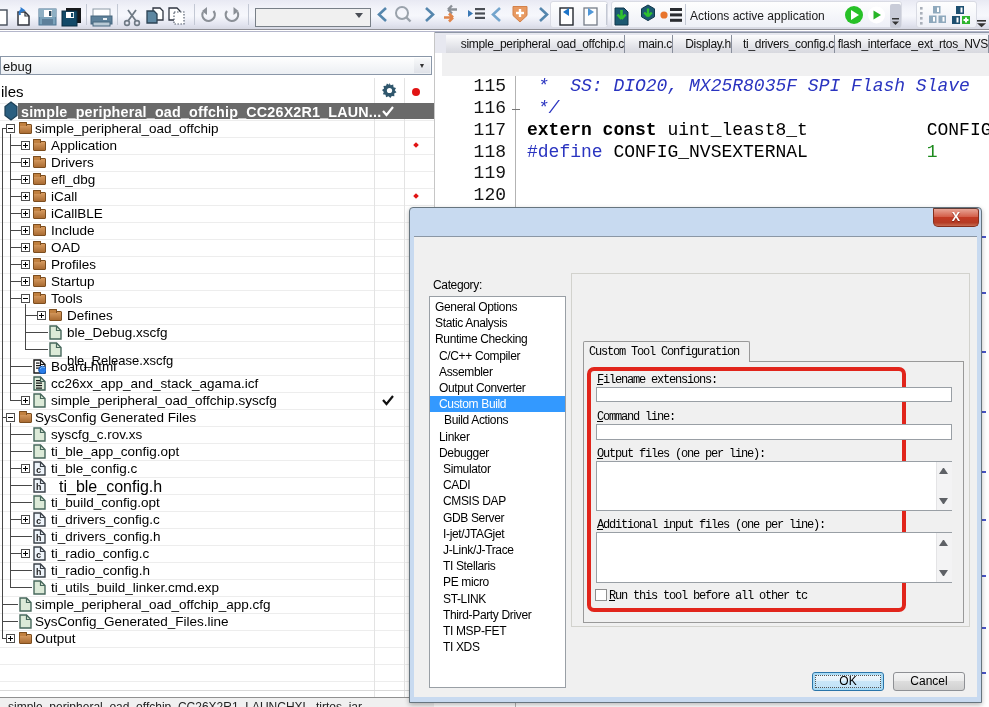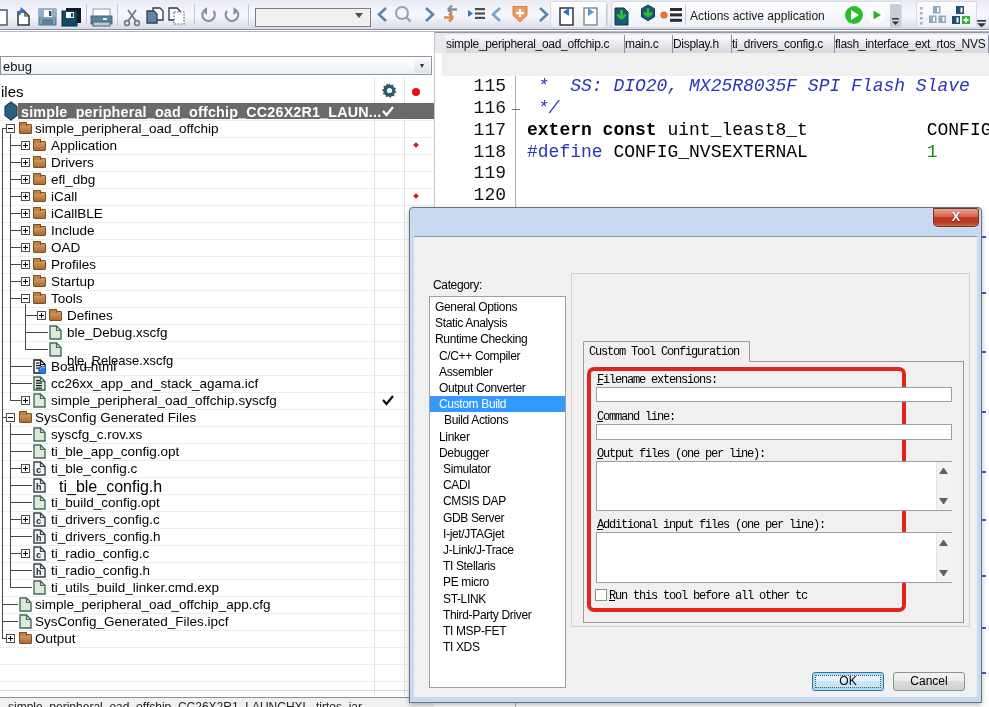--- a/index.html
+++ b/index.html
@@ -14,21 +14,21 @@
 .colline{width:1px;background:#e3e3e3}
 .grid{left:0;width:434px;height:1px;background:#ededed}
 .exp{width:9px;height:9px;border:1px solid #4e4e4e;background:#fff}
 .exp i{position:absolute;left:1px;top:3px;width:5px;height:1px;background:#000}
 .exp.plus b{position:absolute;left:3px;top:1px;width:1px;height:5px;background:#000}
 .fold{width:13px;height:10px;background:linear-gradient(180deg,#d89c61,#aa6c33);border:1px solid #7d4e1f;border-radius:1px}
 .fold::before{content:"";position:absolute;left:-1px;top:-3px;width:6px;height:3px;background:#c1803f;border:1px solid #7d4e1f;border-bottom:none;border-radius:1px 1px 0 0}
 
 #ed{left:435px;top:32px;width:554px;height:675px;background:#fff}
 #tabbar{left:0;top:0;width:554px;height:21px;background:#e7e8f0;border-top:1px solid #8f97a6}
-.etab{top:2px;height:19px;background:linear-gradient(180deg,#fcfcfd,#dfe0e6 70%,#d6d7dd);border-right:1px solid #898f9c;font-size:12px;letter-spacing:-0.3px;color:#111;text-align:left}
+.etab{top:2px;height:19px;background:linear-gradient(180deg,#fcfcfd,#dfe0e6 70%,#d6d7dd);border-right:1px solid #898f9c;font-size:12px;letter-spacing:-0.3px;color:#111;text-align:right}
 .lnum{font:18px "Liberation Mono",monospace;color:#111;text-align:right;width:60px}
 .cl{font:18px "Liberation Mono",monospace;white-space:pre;color:#000}
 
 #dlg{left:409px;top:207px;width:573px;height:496px;background:#c8daf0;border:1px solid #67757f;border-radius:4px 4px 0 0;box-shadow:0 2px 5px rgba(0,0,0,.28)}
 #dtitle{left:0;top:0;width:571px;height:28px;background:linear-gradient(180deg,#fdfeff,#ecf3fc 55%,#cfdff3);border-radius:4px 4px 0 0;font-size:12px;letter-spacing:-0.45px;color:#1a1a1a}
 #dclient{left:4px;top:28px;width:563px;height:461px;background:#f0f0f0;border-top:1px solid #8b97a5}
 #dx{left:523px;top:0;width:46px;height:19px;background:linear-gradient(180deg,#e8a495 0%,#d4604b 45%,#c23a24 50%,#b53b24 80%,#c66b52 100%);border:1px solid #852f1d;border-top-color:#5d3b36;border-radius:0 3px 5px 5px;color:#fff;font:bold 12.5px "Liberation Sans";line-height:17px;text-align:center;text-shadow:0 1px 1px #7c2013}
 .dmono{font-family:"Liberation Mono",monospace;font-size:12px;letter-spacing:-1.2px;color:#000;white-space:pre}
 .dsans{font-size:12px;letter-spacing:-0.35px;color:#000}
 .inp{background:#fff;border:1px solid #999fa5}
@@ -421,21 +421,21 @@
       <svg class="ab" style="left:19px;top:494px;width:13px;height:15px" viewBox="0 0 13 15">
         <path d="M1 1 h6.5 l4.5 4.5 v8.5 h-11 z" fill="#dcead8" stroke="#47685c" stroke-width="1.4"></path>
         <path d="M7.5 1 v4.5 h4.5" fill="none" stroke="#47685c" stroke-width="1.2"></path>
       </svg>
       <div class="ab" style="left:35px;top:494px;font-size:13.5px;white-space:nowrap">simple_peripheral_oad_offchip_app.cfg</div>
       <div class="ab" style="left:2px;top:518px;width:16px;height:1px;background:#474747"></div>
       <svg class="ab" style="left:19px;top:511px;width:13px;height:15px" viewBox="0 0 13 15">
         <path d="M1 1 h6.5 l4.5 4.5 v8.5 h-11 z" fill="#dcead8" stroke="#47685c" stroke-width="1.4"></path>
         <path d="M7.5 1 v4.5 h4.5" fill="none" stroke="#47685c" stroke-width="1.2"></path>
       </svg>
-      <div class="ab" style="left:35px;top:511px;font-size:13.5px;white-space:nowrap">SysConfig_Generated_Files.ipcf</div>
+      <div class="ab" style="left:35px;top:511px;font-size:13.5px;white-space:nowrap">SysConfig_Generated_Files.line</div>
       <div class="ab" style="left:2px;top:535px;width:4px;height:1px;background:#474747"></div>
       <div class="ab exp plus" style="left:6px;top:531px">
         <i></i>
         <b></b>
       </div>
       <div class="ab fold" style="left:19px;top:531px"></div>
       <div class="ab" style="left:35px;top:528px;font-size:13.5px;white-space:nowrap">Output</div>
     </div>
   </div>
 <div class="ab" style="left:434px;top:32px;width:1px;height:665px;background:#c6c6c6"></div>

